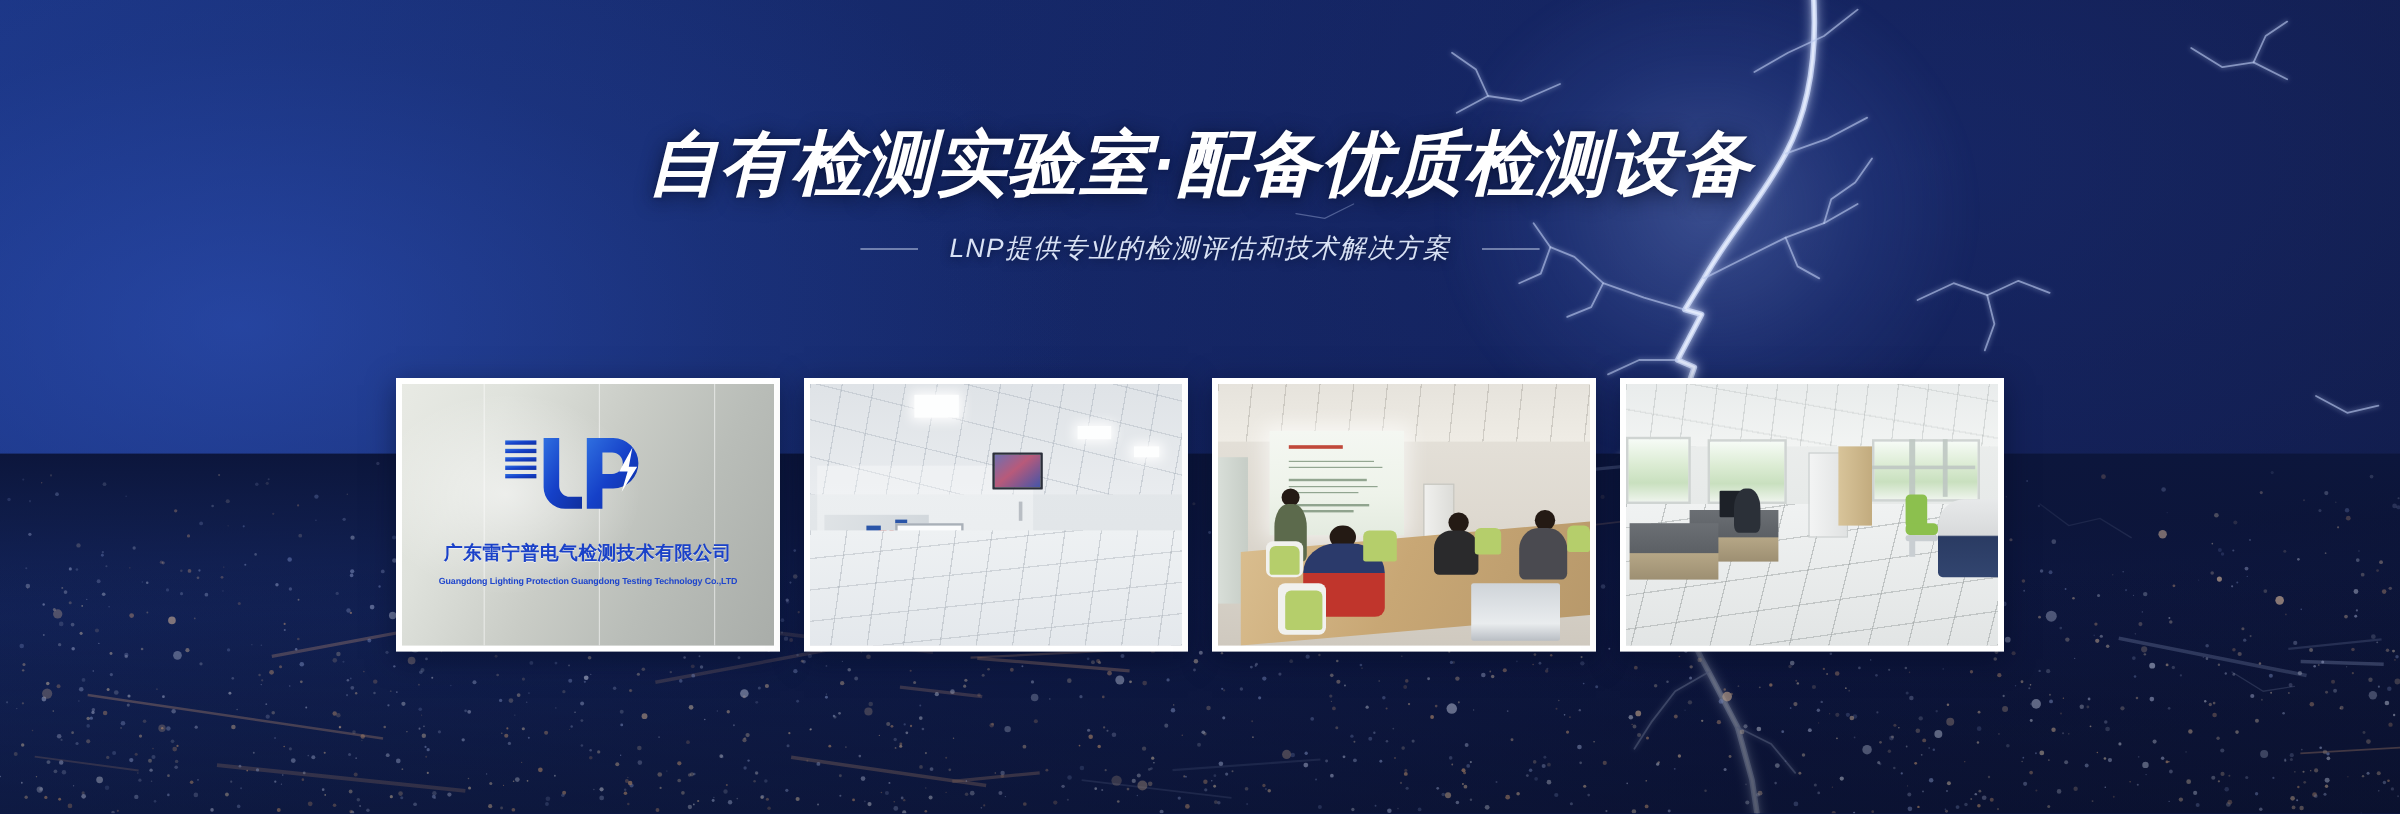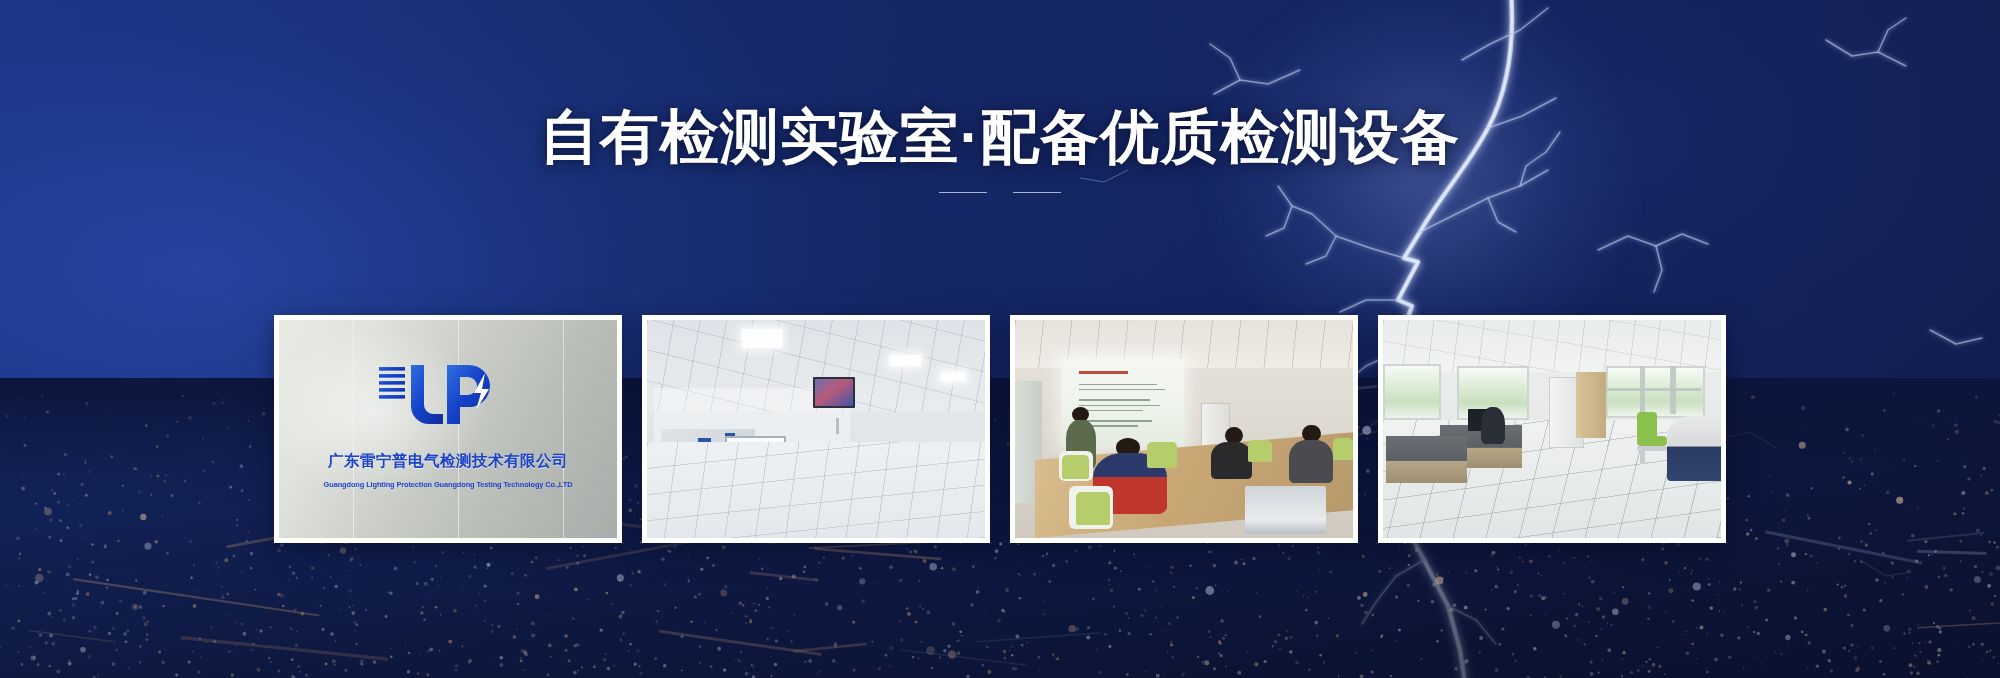--- a/index.html
+++ b/index.html
@@ -64,20 +64,21 @@
     filter: blur(6px);
   }
 
   
   .headline-block {
     position: absolute;
     left: 0; right: 0;
     top: 104px;
     text-align: center;
     z-index: 6;
+    font-style: italic;
   }
   .headline {
     margin: 0;
     color: #ffffff;
     font-size: 59px;
     line-height: 1.12;
     font-weight: 700;
     letter-spacing: 1px;
     text-shadow: 0 2px 16px rgba(8,16,46,0.85), 0 0 3px rgba(10,20,60,0.6);
     font-family: "Liberation Sans", "DejaVu Sans", sans-serif;
@@ -105,21 +106,21 @@
   .gallery {
     position: absolute;
     top: 315px;
     left: 0; right: 0;
     display: flex;
     justify-content: center;
     gap: 20px;
     z-index: 7;
   }
   .card {
-    width: 348px;
+    width: 320px;
     height: 228px;
     background: #ffffff;
     padding: 5px;
     box-sizing: border-box;
     box-shadow: 0 6px 22px rgba(4,10,35,0.5);
   }
   .photo {
     position: relative;
     width: 100%;
     height: 100%;
@@ -1983,20 +1984,21 @@
           <circle cx="1072.2" cy="250.7" r="3.81" fill="#ffd7ae" opacity="0.42" filter=""></circle>
         </g>
     </svg>
   </div>
   <div class="city-haze"></div>
 
   <div class="headline-block">
     <h1 class="headline">自有检测实验室·配备优质检测设备</h1>
     <div class="subline">
       <span class="rule"></span>
+      <span>LNP提供专业的检测评估和技术解决方案</span>
       <span class="rule"></span>
     </div>
   </div>
 
   <div class="gallery">
 
     <div class="card">
       <div class="photo p1">
         <div class="p1-gloss"></div>
         <div class="p1-seam" style="left:22%"></div>

